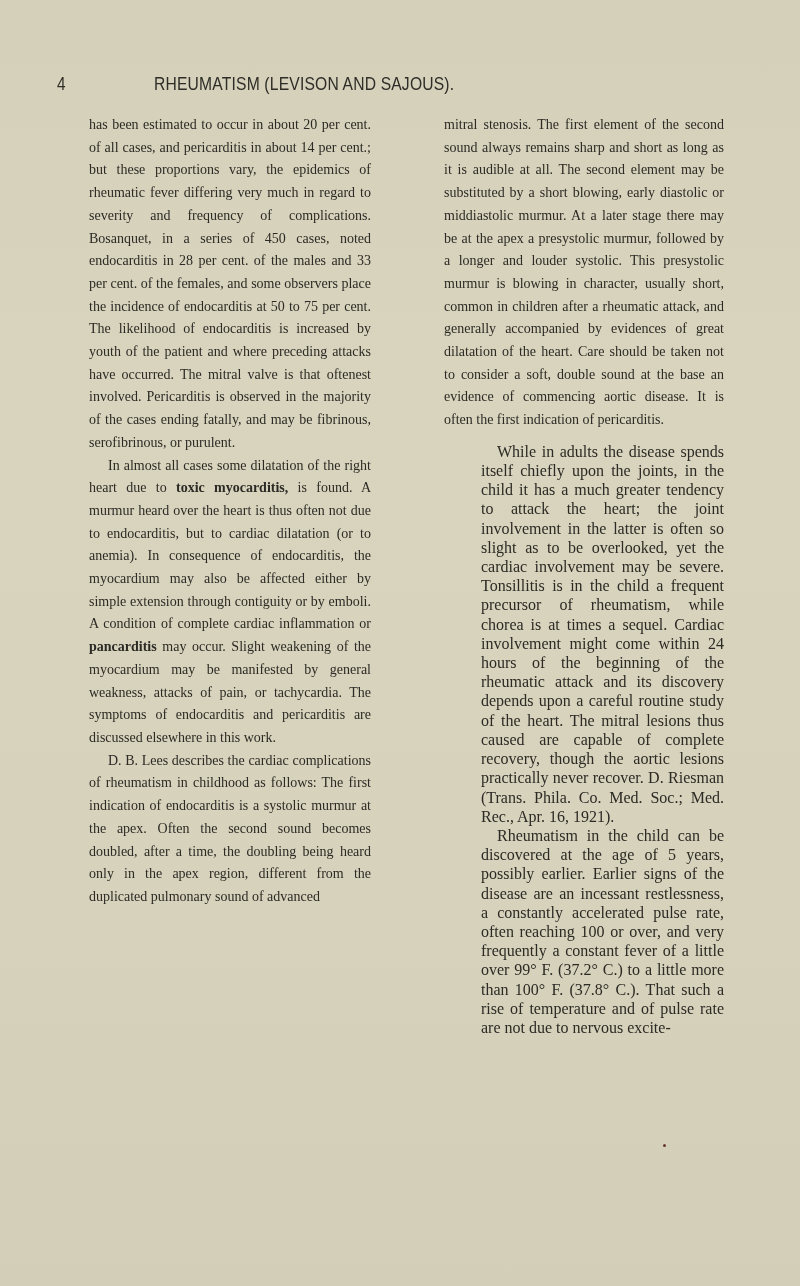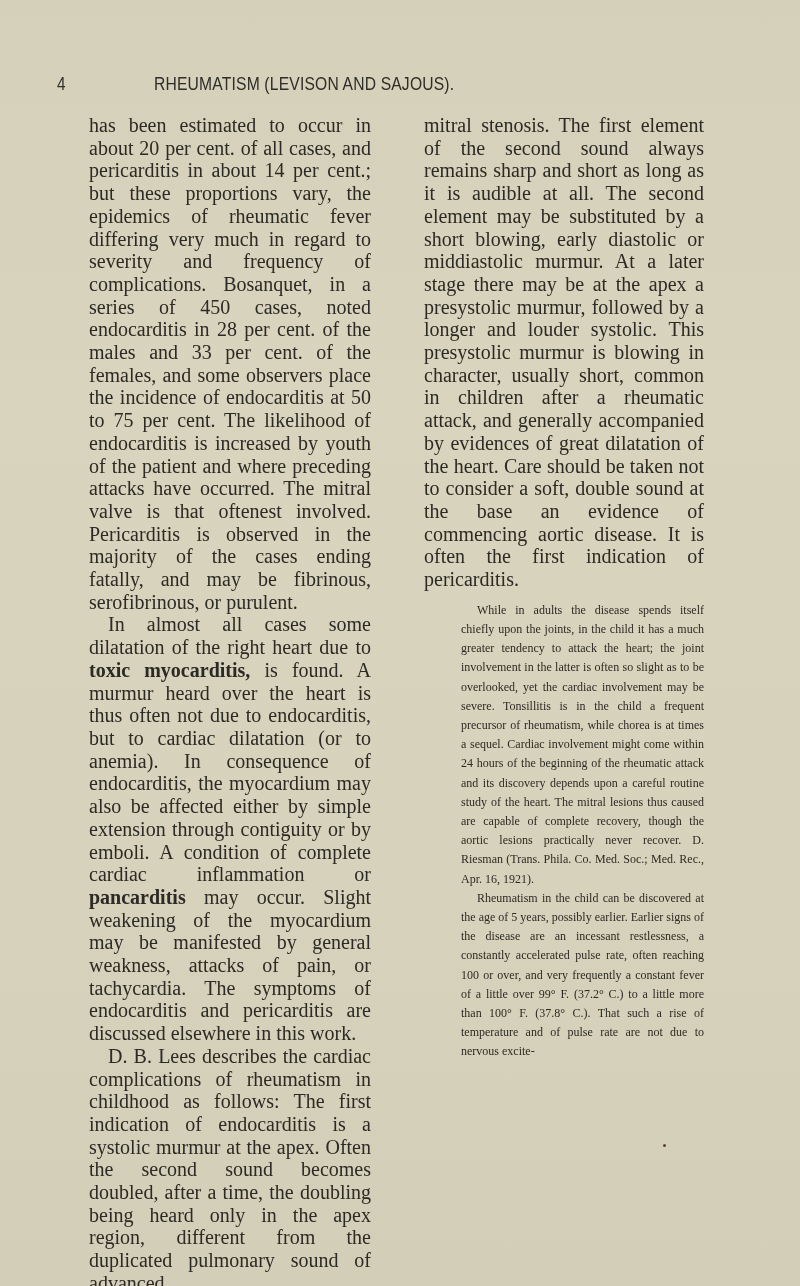--- a/index.html
+++ b/index.html
@@ -50,40 +50,40 @@
     }
     .col {
       position: absolute;
       top: 114px;
     }
     .col-left {
       left: 89px;
       width: 282px;
     }
     .col-right {
-      left: 424px;
+      left: 444px;
       width: 280px;
     }
     .para {
       margin: 0;
-      font-size: 20px;
+      font-size: 14px;
       line-height: 22.7px;
       text-align: justify;
       text-align-last: left;
       hyphens: none;
     }
     .para.indent {
       text-indent: 19px;
     }
     .para strong {
       font-weight: bold;
     }
     .small {
       font-family: "Liberation Serif", "DejaVu Serif", serif;
-      font-size: 12px;
+      font-size: 16px;
       line-height: 19.2px;
       text-align: justify;
       text-align-last: left;
       margin: 0;
       padding-left: 37px;
     }
     .small.first {
       margin-top: 10px;
       text-indent: 16px;
     }

